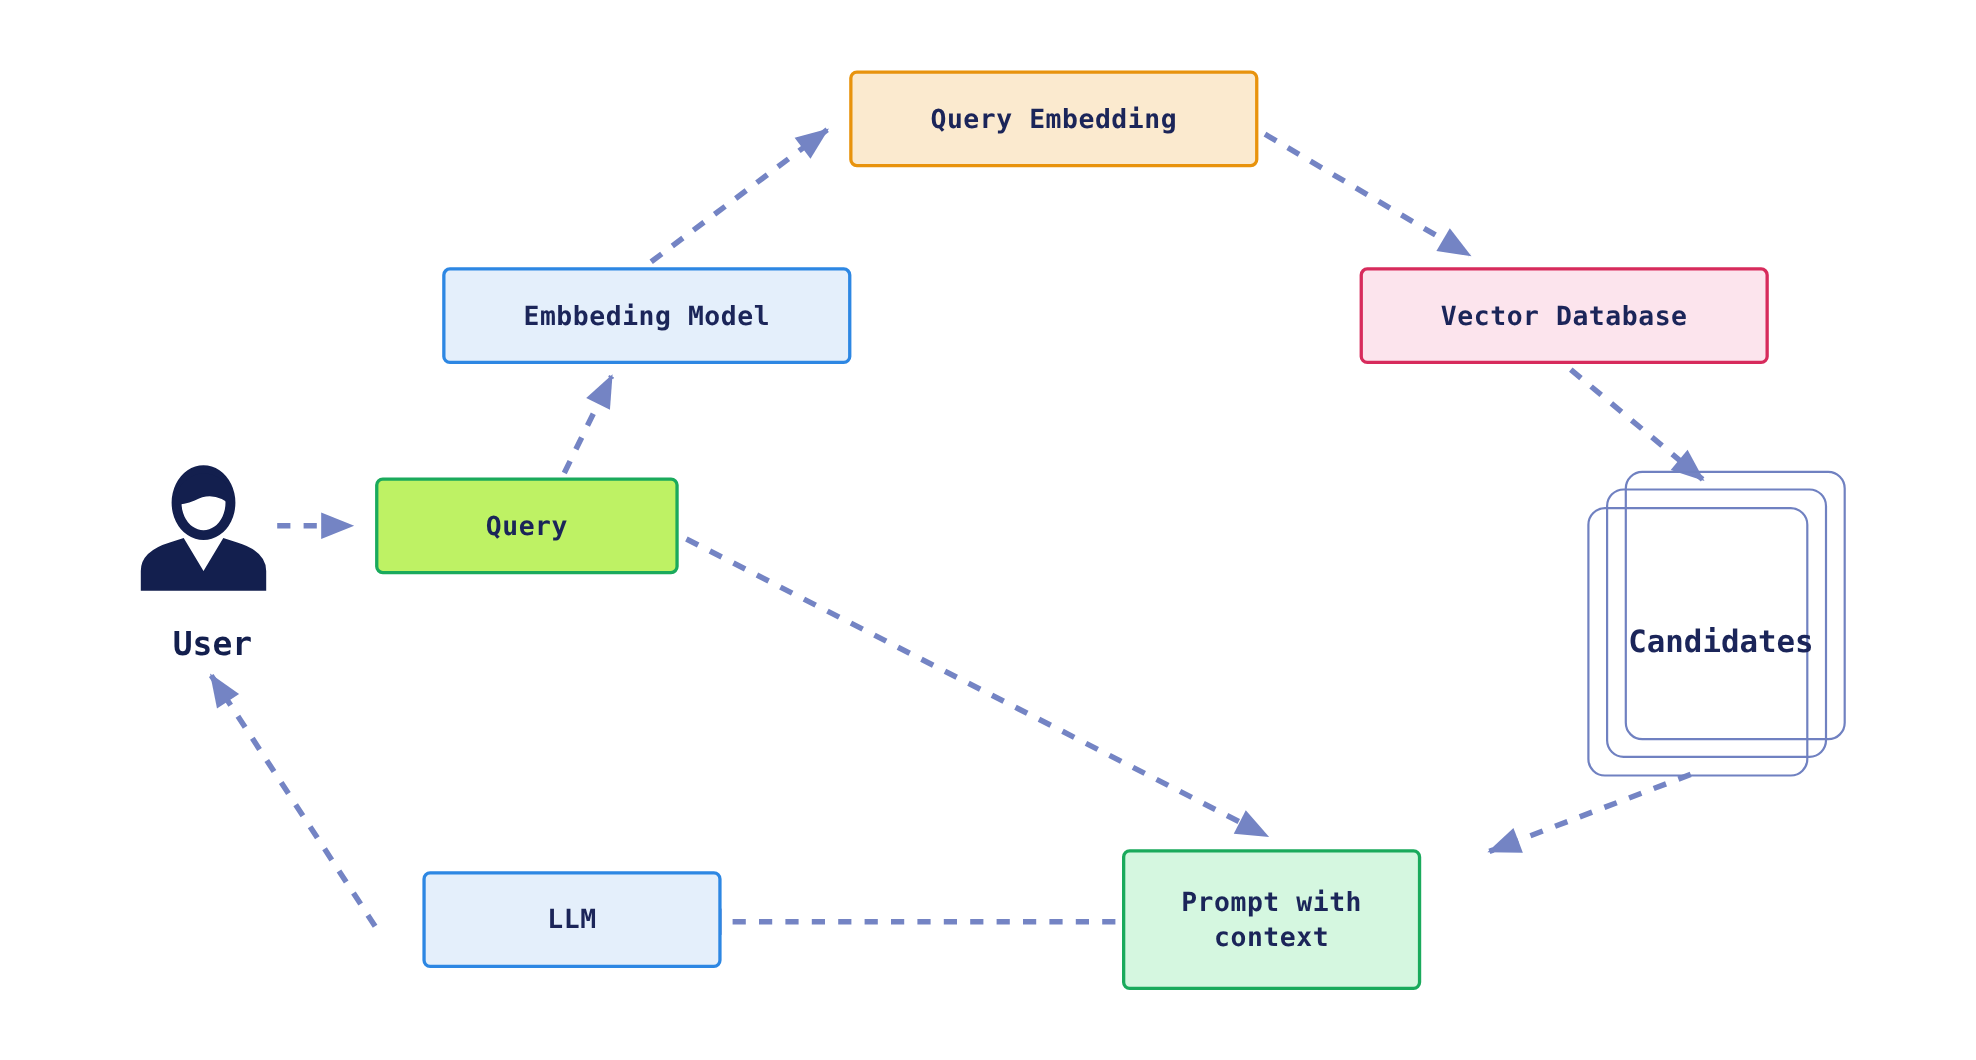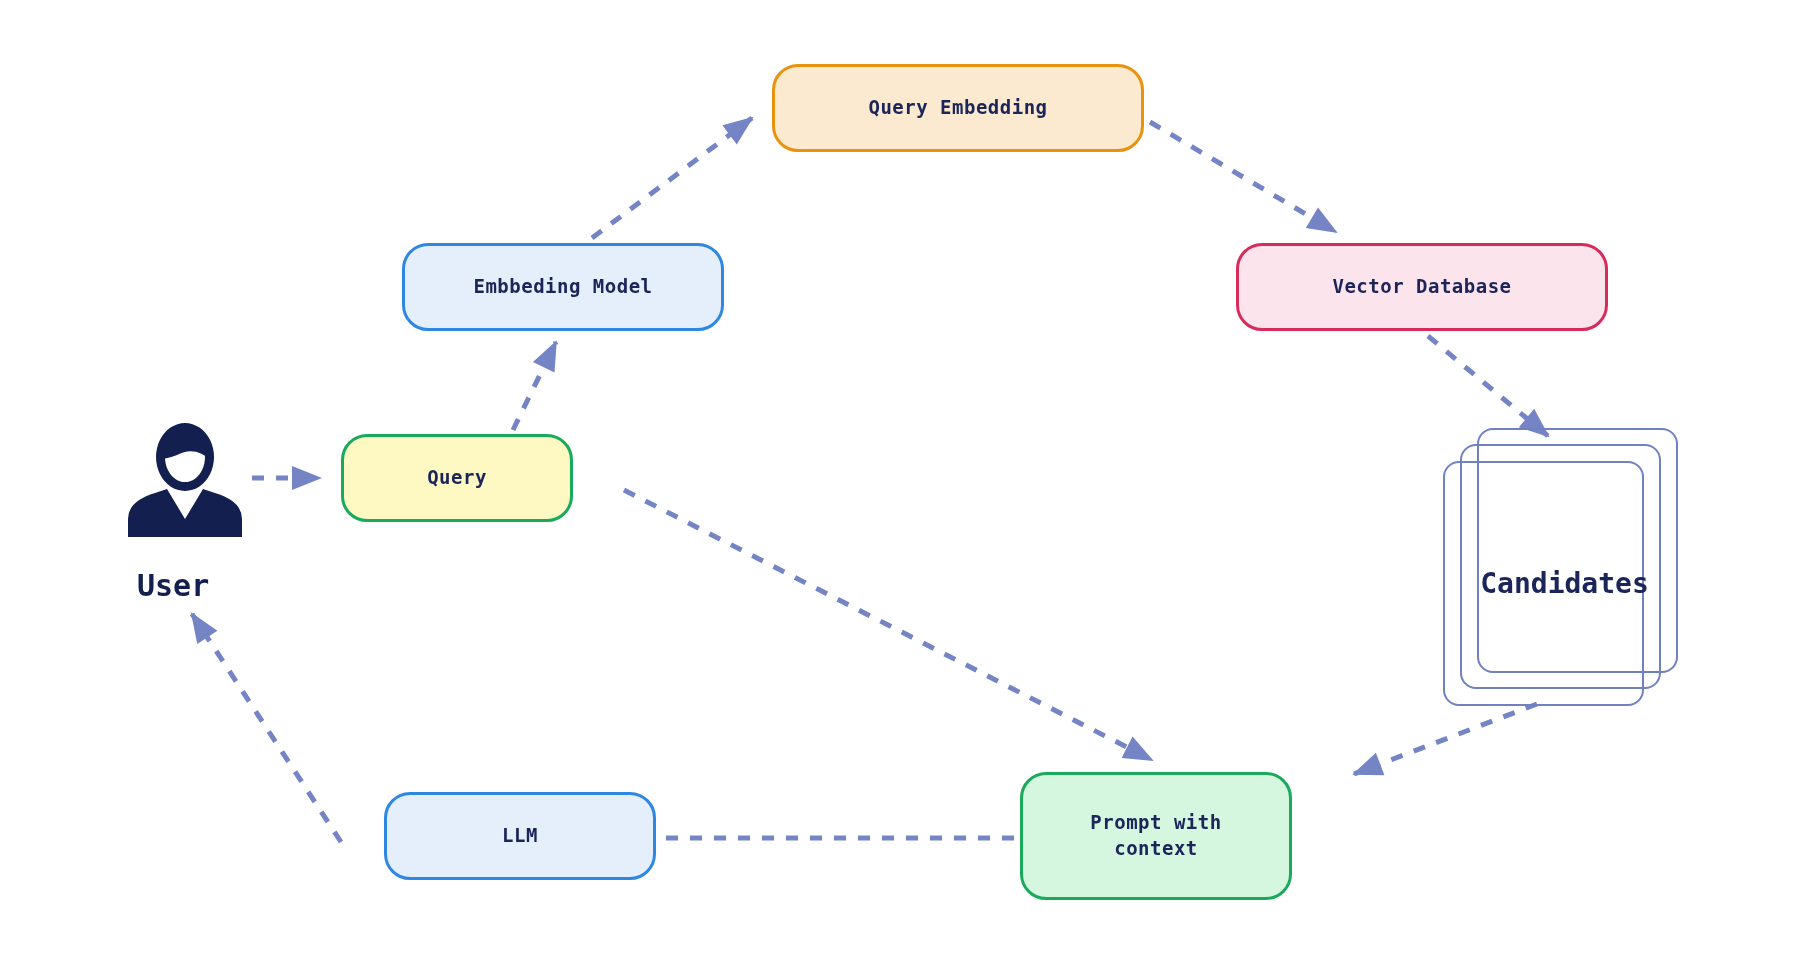--- a/index.html
+++ b/index.html
@@ -6,23 +6,23 @@
   .canvas{
     position:relative;
     width:1796px;height:964px;
     background:#ffffff;
     font-family:"DejaVu Sans Mono","Liberation Mono",monospace;
     overflow:hidden;
   }
   .node{
     position:absolute;
     display:flex;align-items:center;justify-content:center;
-    border-radius:26px;
+    border-radius:7px;
     border:3px solid #888;
-    font-size:19px;font-weight:600;
+    font-size:24px;font-weight:600;
     color:#1B2559;
     letter-spacing:.5px;
     text-align:center;
     line-height:1.35;
     box-sizing:border-box;
     z-index:3;
   }
   .card{
     position:absolute;
     border:2px solid #7081C1;
@@ -71,35 +71,35 @@
   <svg id="user-icon-svg" style="left:115px;top:415px;" width="140" height="130" viewBox="0 0 140 130">
     <g fill="#131F4E">
 
       <path d="M70,8 a29,34 0 1 0 0.01,0 Z M70,17 a20,25 0 1 1 -0.01,0 Z"></path>
 
       <path d="M44,36 A29,34 0 0 1 96,33 L97,46 Q80,30 62,40 Q52,44 44,44 Z"></path>
 
       <path d="M13,122 L127,122 L127,104 Q127,86 100,78 L88,74 L70,104 L52,74 L40,78 Q13,86 13,104 Z"></path>
     </g>
   </svg>
-  <div class="user-label" style="left:137px;top:568px;text-align:right;">User</div>
+  <div class="user-label" style="left:157px;top:568px;text-align:right;">User</div>
 
   <div class="node" style="left: 772px; top: 64px; width: 372px; height: 88px; border-color: rgb(232, 147, 13); background: rgb(251, 234, 207);">
     <span>Query Embedding</span>
   </div>
 
-  <div class="node" style="left: 402px; top: 243px; width: 322px; height: 88px; border-color: rgb(45, 135, 227); background: rgb(228, 239, 251);">
+  <div class="node" style="left: 402px; top: 243px; width: 372px; height: 88px; border-color: rgb(45, 135, 227); background: rgb(228, 239, 251);">
     <span>Embbeding Model</span>
   </div>
 
   <div class="node" style="left: 1236px; top: 243px; width: 372px; height: 88px; border-color: rgb(215, 43, 92); background: rgb(252, 228, 237);">
     <span>Vector Database</span>
   </div>
 
-  <div class="node" style="left: 341px; top: 434px; width: 232px; height: 88px; border-color: rgb(26, 170, 92); background: #fef9c3;">
+  <div class="node" style="left: 341px; top: 434px; width: 276px; height: 88px; border-color: rgb(26, 170, 92); background: #bef264;">
     <span>Query</span>
   </div>
 
   <div class="card" style="left:1477px;top:428px;width:201px;height:245px;"></div>
   <div class="card" style="left:1460px;top:444px;width:201px;height:245px;"></div>
   <div class="card" style="left:1443px;top:461px;width:201px;height:245px;"></div>
   <div class="card-label" style="left:1443px;top:461px;width:201px;height:245px;margin-left:21px;">Candidates</div>
 
   <div class="node" style="left: 1020px; top: 772px; width: 272px; height: 128px; padding: 0px 30px; border-color: rgb(26, 170, 92); background: rgb(213, 247, 224);">
     <span>Prompt with context</span>

